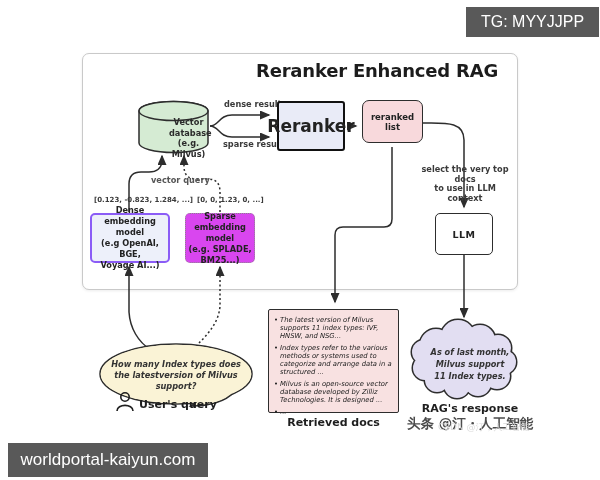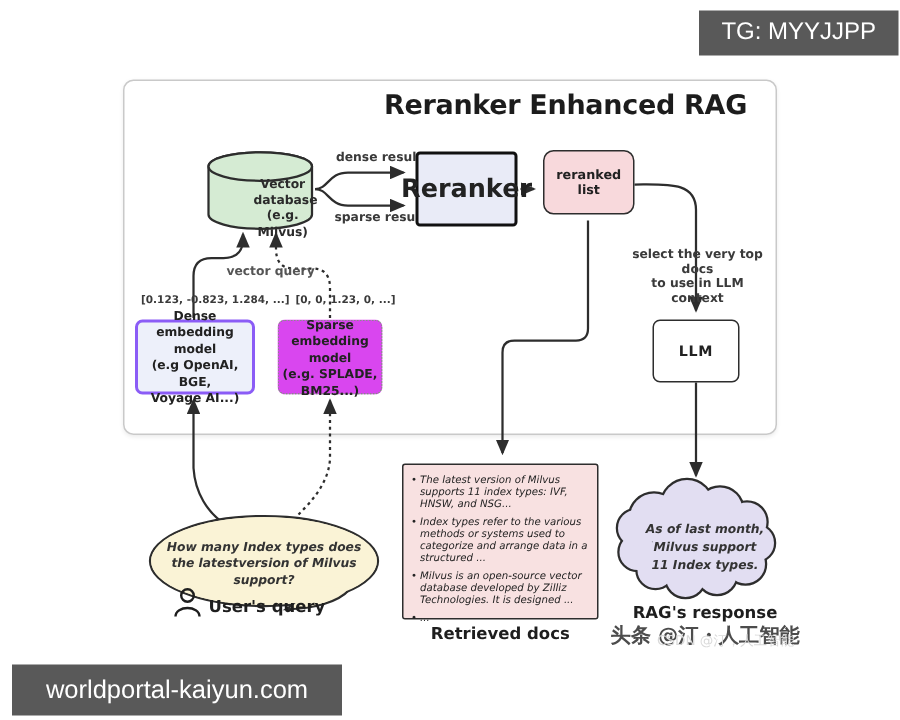--- a/index.html
+++ b/index.html
@@ -7,21 +7,21 @@
   #stage {
     position:relative; width:600px; height:480px; background:#ffffff;
     font-family:"DejaVu Sans","Liberation Sans",sans-serif; color:#2b2b2b; overflow:hidden;
   }
   .abs { position:absolute; }
   .badge {
     background:#595959; color:#fff; text-align:center;
     font-family:"Liberation Sans",sans-serif;
   }
   #tg-badge { left:466px; top:7px; width:133px; height:30px; line-height:30px; font-size:16px; }
-  #kaiyun-badge { left:8px; top:443px; width:220px; height:34px; line-height:34px; font-size:17px; }
+  #kaiyun-badge { left:8px; top:443px; width:200px; height:34px; line-height:34px; font-size:17px; }
   #panel {
     left:82px; top:53px; width:436px; height:237px; background:#fff;
     border:1.5px solid #c9c9c9; border-radius:7px; box-shadow:0 1px 3px rgba(0,0,0,.08);
   }
   #title {
     left:240px; top:60px; width:258px; text-align:right;
     font-size:18px; font-weight:bold; color:#1c1c1c; letter-spacing:-0.2px;
   }
   svg.overlay { position:absolute; left:0; top:0; z-index:2; pointer-events:none; }
   .node {

